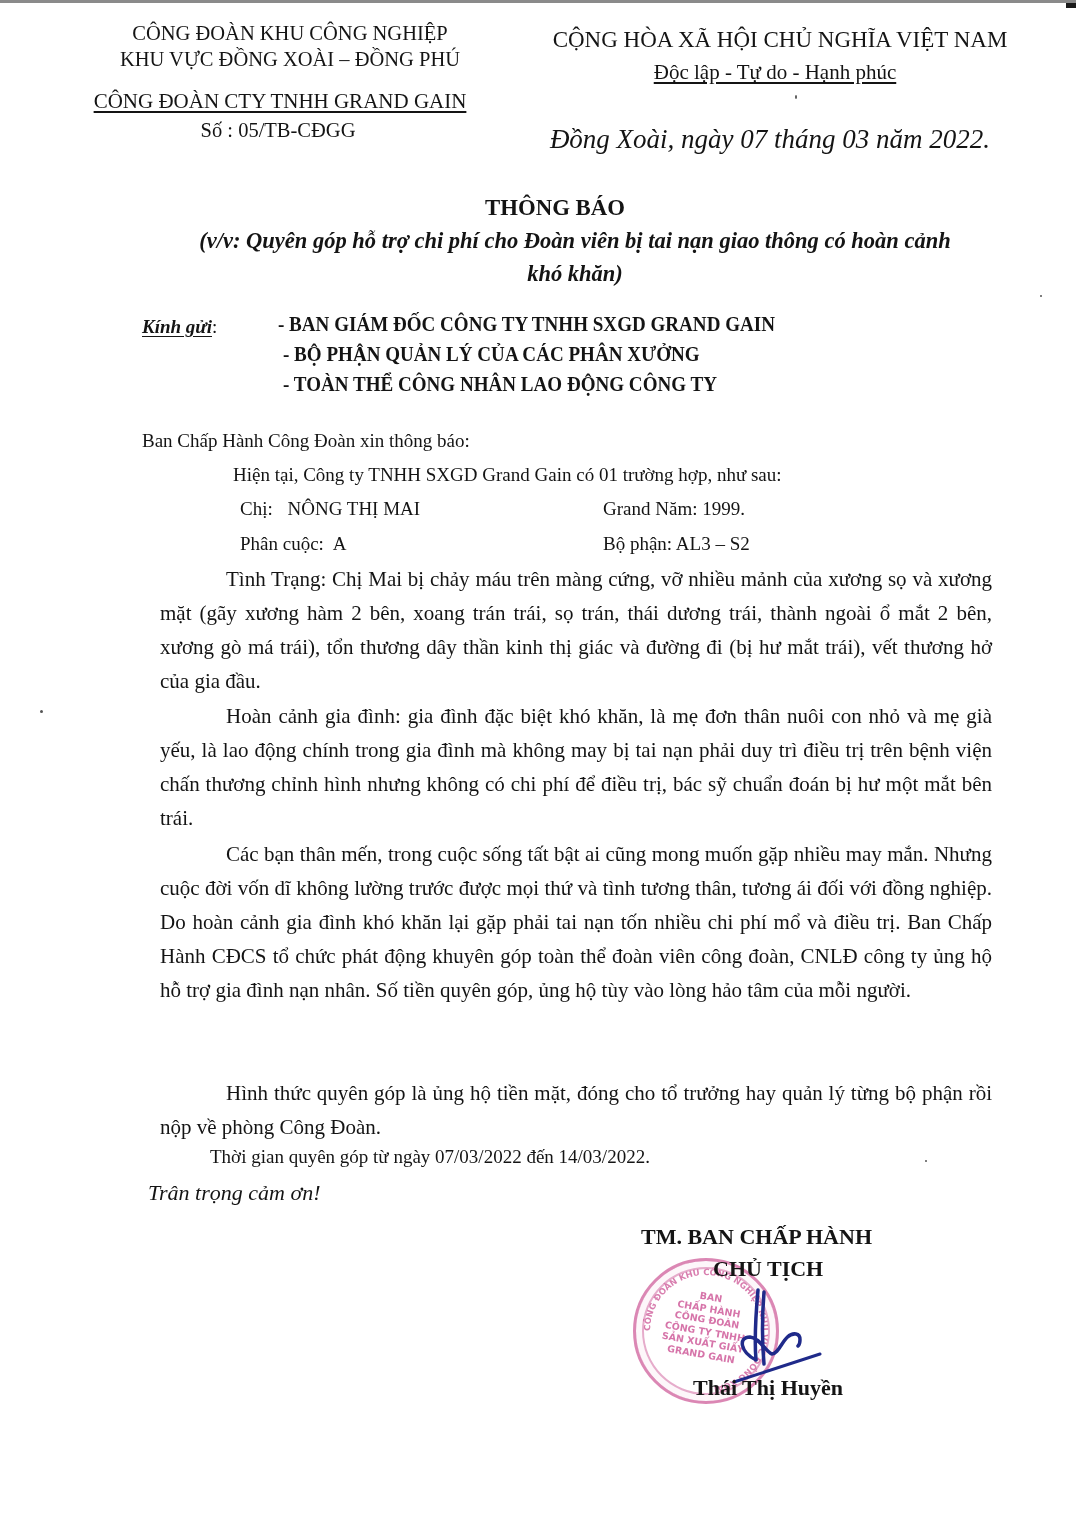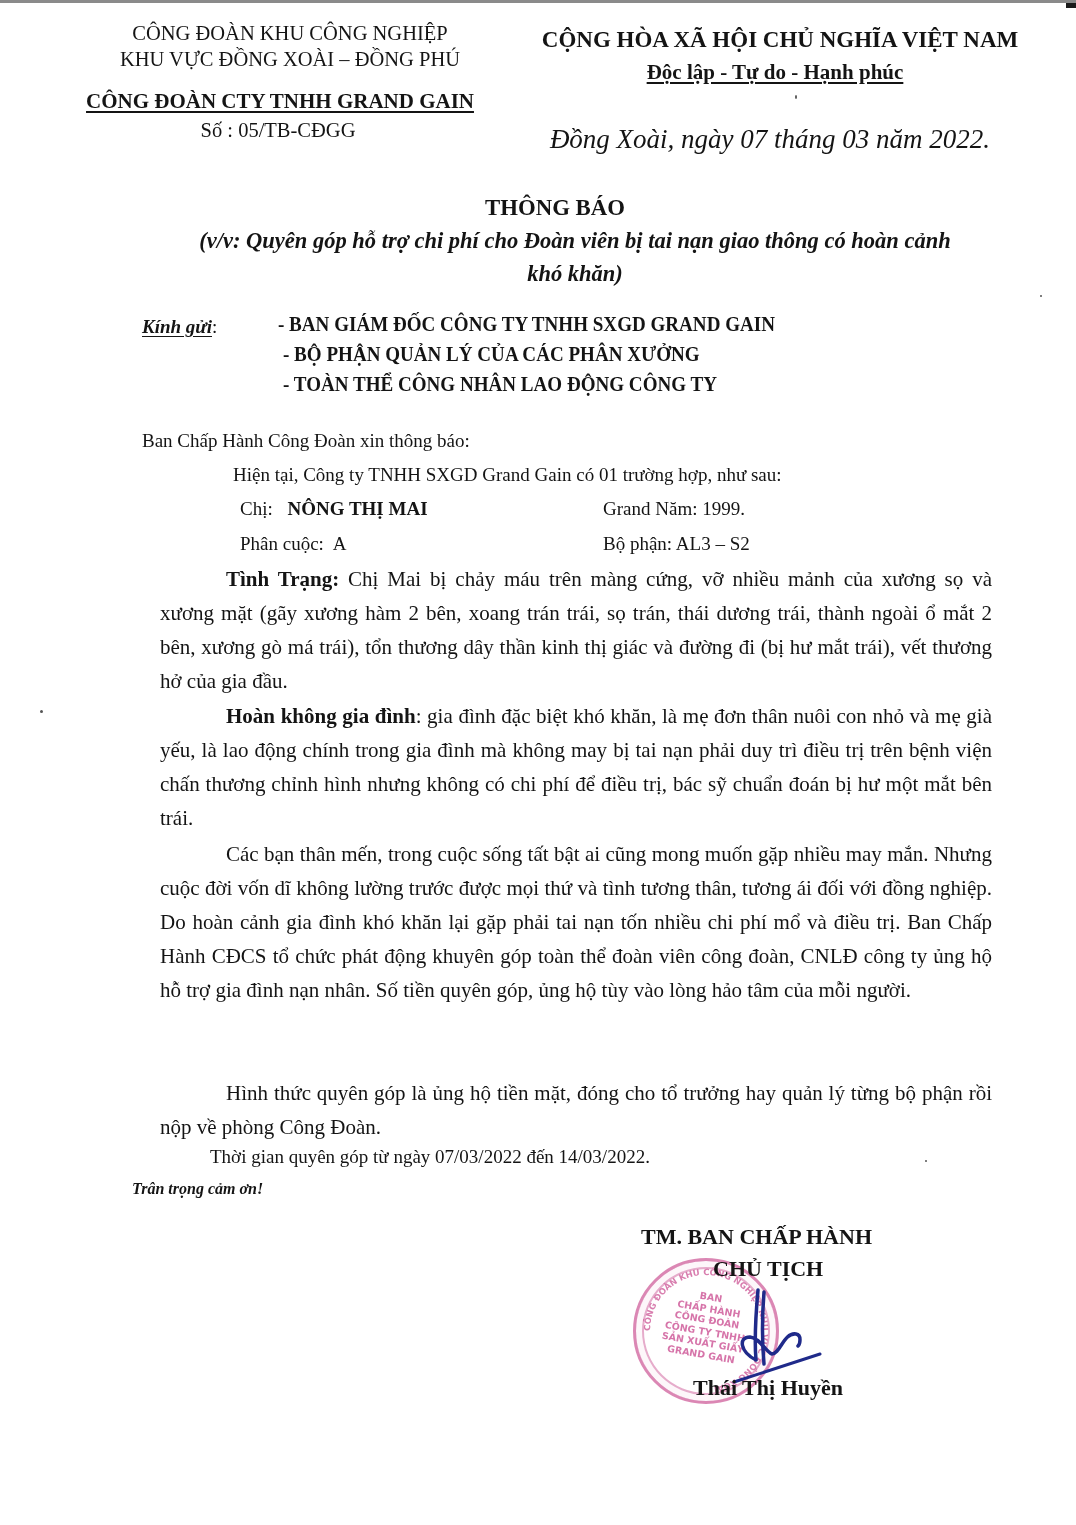--- a/index.html
+++ b/index.html
@@ -4,21 +4,21 @@
 <style>
   html, body { margin: 0; padding: 0; }
   body {
     width: 1076px; height: 1525px; position: relative; overflow: hidden;
     background: #ffffff; color: #141414;
     font-family: "Liberation Serif", "DejaVu Serif", serif;
   }
   .top-border { position: absolute; left: 0; top: 0; width: 1076px; height: 3px; background: #8a8a8a; }
   .top-mark { position: absolute; left: 1066px; top: 3px; width: 10px; height: 5px; background: #1a1a1a; }
   .abs { position: absolute; white-space: nowrap; }
-  .b { font-weight: bold; }
+  .b { font-weight: normal; }
   .i { font-style: italic; }
   .u { text-decoration: underline; text-underline-offset: 3px; }
 
   
   .hl { left: 60px; width: 460px; text-align: center; font-size: 20.5px; }
   
   .hr { left: 520px; width: 520px; text-align: center; }
 
   .title { left: 0; width: 1110px; text-align: center; font-size: 24px; font-weight: bold; top: 194px; transform: scaleX(0.95); }
   .subject { left: 180px; width: 790px; text-align: center; font-size: 22.5px; font-weight: bold; font-style: italic; line-height: 33px; top: 224px; white-space: normal; }
@@ -89,29 +89,29 @@
   <span>Phân cuộc:</span>
   <span style="margin-left:4px;">A</span>
 </div>
 <div class="abs body-line" style="left:603px; top:533px;">
   <span>Bộ phận:</span>
   <span>AL3 – S2</span>
 </div>
 
 <div class="para" style="top:562px;"><span class="b">Tình Trạng:</span><span> Chị Mai bị chảy máu trên màng cứng, vỡ nhiều mảnh của xương sọ và xương mặt (gãy xương hàm 2 bên, xoang trán trái, sọ trán, thái dương trái, thành ngoài ổ mắt 2 bên, xương gò má trái), tổn thương dây thần kinh thị giác và đường đi (bị hư mắt trái), vết thương hở của gia đầu.</span></div>
 
-<div class="para" style="top:699px;"><span class="b">Hoàn không gia đình</span><span>: gia đình đặc biệt khó khăn, là mẹ đơn thân nuôi con nhỏ và mẹ già yếu, là lao động chính trong gia đình mà không may bị tai nạn phải duy trì điều trị trên bệnh viện chấn thương chỉnh hình nhưng không có chi phí để điều trị, bác sỹ chuẩn đoán bị hư một mắt bên trái.</span></div>
+<div class="para" style="top:699px;"><span class="b">Hoàn cảnh gia đình</span><span>: gia đình đặc biệt khó khăn, là mẹ đơn thân nuôi con nhỏ và mẹ già yếu, là lao động chính trong gia đình mà không may bị tai nạn phải duy trì điều trị trên bệnh viện chấn thương chỉnh hình nhưng không có chi phí để điều trị, bác sỹ chuẩn đoán bị hư một mắt bên trái.</span></div>
 
 <div class="para" style="top:837px;">Các bạn thân mến, trong cuộc sống tất bật ai cũng mong muốn gặp nhiều may mắn. Nhưng cuộc đời vốn dĩ không lường trước được mọi thứ và tình tương thân, tương ái đối với đồng nghiệp. Do hoàn cảnh gia đình khó khăn lại gặp phải tai nạn tốn nhiều chi phí mổ và điều trị. Ban Chấp Hành CĐCS tổ chức phát động khuyên góp toàn thể đoàn viên công đoàn, CNLĐ công ty ủng hộ hỗ trợ gia đình nạn nhân. Số tiền quyên góp, ủng hộ tùy vào lòng hảo tâm của mỗi người.</div>
 
 <div class="para" style="top:1076px;">Hình thức quyên góp là ủng hộ tiền mặt, đóng cho tổ trưởng hay quản lý từng bộ phận rồi nộp về phòng Công Đoàn.</div>
 
 <div class="abs body-line" style="left:210px; top:1146px;">Thời gian quyên góp từ ngày  07/03/2022 đến 14/03/2022.</div>
 
-<div class="abs b i" style="left:132px; top:1180px; font-size:16px;">Trân trọng cảm ơn!</div>
+<div class="abs b i" style="left:148px; top:1180px; font-size:22px;">Trân trọng cảm ơn!</div>
 
 <div class="stamp">
   <svg class="stamp-ring" viewBox="0 0 140 140">
     <defs>
         <path id="ringpath" d="M70,70 m-56,0 a56,56 0 1,1 112,0 a56,56 0 1,1 -112,0"></path>
       </defs>
     <text font-family="DejaVu Sans, sans-serif" font-size="8.5" fill="rgba(200,70,140,0.7)" font-weight="bold">
       <textPath href="#ringpath" startOffset="0">CÔNG ĐOÀN KHU CÔNG NGHIỆP KHU VỰC ĐỒNG XOÀI</textPath>
     </text>
   </svg>

